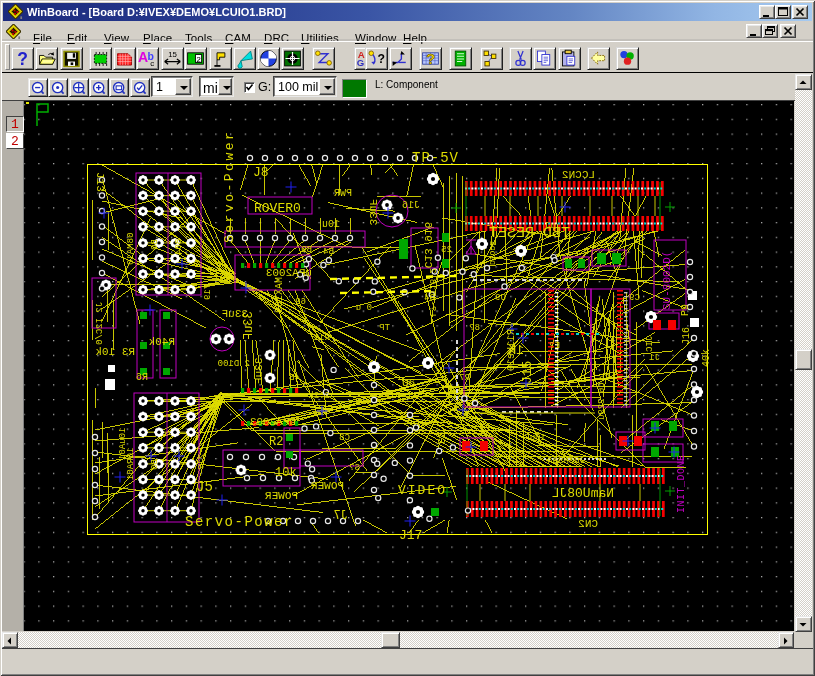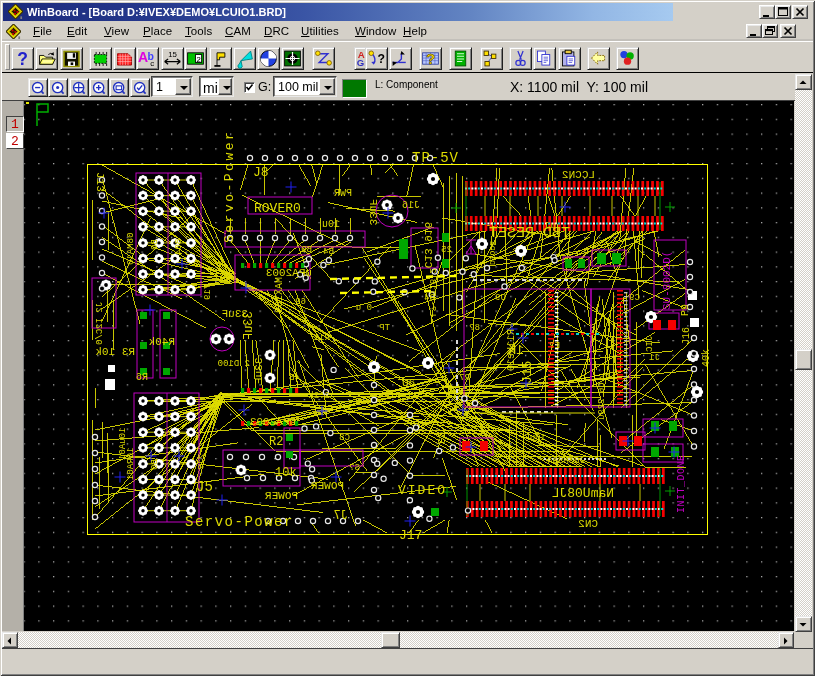--- a/index.html
+++ b/index.html
@@ -1,28 +1,28 @@
 <!DOCTYPE html>
 <html><head><meta charset="utf-8"><style>
 * { margin:0; padding:0; box-sizing:border-box; }
 html,body { width:815px; height:676px; overflow:hidden; background:#D4D0C8;
   font-family:"Liberation Sans", sans-serif; }
 .abs { position:absolute; }
 #win { position:relative; width:815px; height:676px; background:#D4D0C8;
   box-shadow: inset 1px 1px 0 #D4D0C8, inset -1px -1px 0 #404040,
               inset 2px 2px 0 #fff, inset -2px -2px 0 #808080; }
-#titlebar { left:3px; top:3px; width:670px; height:18px;
+#titlebar { left:3px; top:3px; width:809px; height:18px;
   background:linear-gradient(to right,#1c2b7d 0%,#25388c 22%,#3a55a5 45%,#6385c3 70%,#92b6e4 88%,#a6caf0 100%);
   color:#fff; font-size:11px; font-weight:bold; }
 #titletext { position:absolute; left:24px; top:3px; white-space:pre; letter-spacing:0px;}
 .wbtn { position:absolute; width:16px; height:14px; background:#D4D0C8;
   border:1px solid; border-color:#fff #404040 #404040 #fff;
   box-shadow: inset 1px 1px 0 #e8e8e8, inset -1px -1px 0 #808080; }
 #menubar { left:2px; top:22px; width:811px; height:18px; font-size:11.5px; color:#000; }
-.mi { position:absolute; top:3px; letter-spacing:0.1px; }
+.mi { position:absolute; top:10px; letter-spacing:0.1px; }
 .mi u { text-decoration:underline; }
 #toolbar1 { left:2px; top:41px; width:811px; height:31px; border-top:1px solid #fff; box-shadow: 0 -2px 0 #80808033; }
 #toolbar1:before { content:""; position:absolute; left:3px; top:2px; bottom:2px; width:3px;
   border:1px solid; border-color:#fff #808080 #808080 #fff; }
 .tbtn { position:absolute; top:5px; width:23px; height:23px; background:#D4D0C8;
   border:1px solid; border-color:#d8d8d8 #202020 #202020 #d8d8d8;
   box-shadow: inset 1px 1px 0 #fff, inset -1px -1px 0 #808080; }
 .tbtn svg { position:absolute; left:0px; top:0px; }
 #childtop { left:2px; top:72px; width:811px; height:1px; background:#000; }
 #toolbar2 { left:2px; top:73px; width:793px; height:28px; background:#D4D0C8;
@@ -334,21 +334,20 @@
           <path d="M1.5 4 l2 2.5 4 -5" fill="none" stroke="#000" stroke-width="1.5"></path>
         </svg>
       </div>
       <span class="abs" style="left:256px;top:7px;font-size:12.5px">G:</span>
       <div class="combo" style="left:271px;width:64px">
         <span class="val">100 mil</span>
         <span class="cbtn"></span>
       </div>
       <div class="abs" style="left:340px;top:6px;width:25px;height:19px;background:#007800;border:1px solid;border-color:#808080 #fff #fff #808080"></div>
       <span class="abs" style="left:373px;top:6px;font-size:10px">L: Component</span>
-      <span class="abs" style="left:508px;top:6px;font-size:14px">X: 1100 mil&nbsp; Y: 100 mil</span>
     </div>
     <svg class="abs" style="left:24px;top:101px" width="770" height="530" viewBox="24 101 770 530">
       <rect x="24" y="101" width="770" height="530" fill="#000"></rect>
       <defs>
         <pattern id="dots" x="8.75" y="0.75" width="14.75" height="14.75" patternUnits="userSpaceOnUse">
           <rect x="0" y="0" width="1.3" height="1.3" fill="#a4a4a4"></rect>
         </pattern>
       </defs>
       <rect x="24" y="101" width="770" height="530" fill="url(#dots)"></rect>
       <g shape-rendering="crispEdges">

